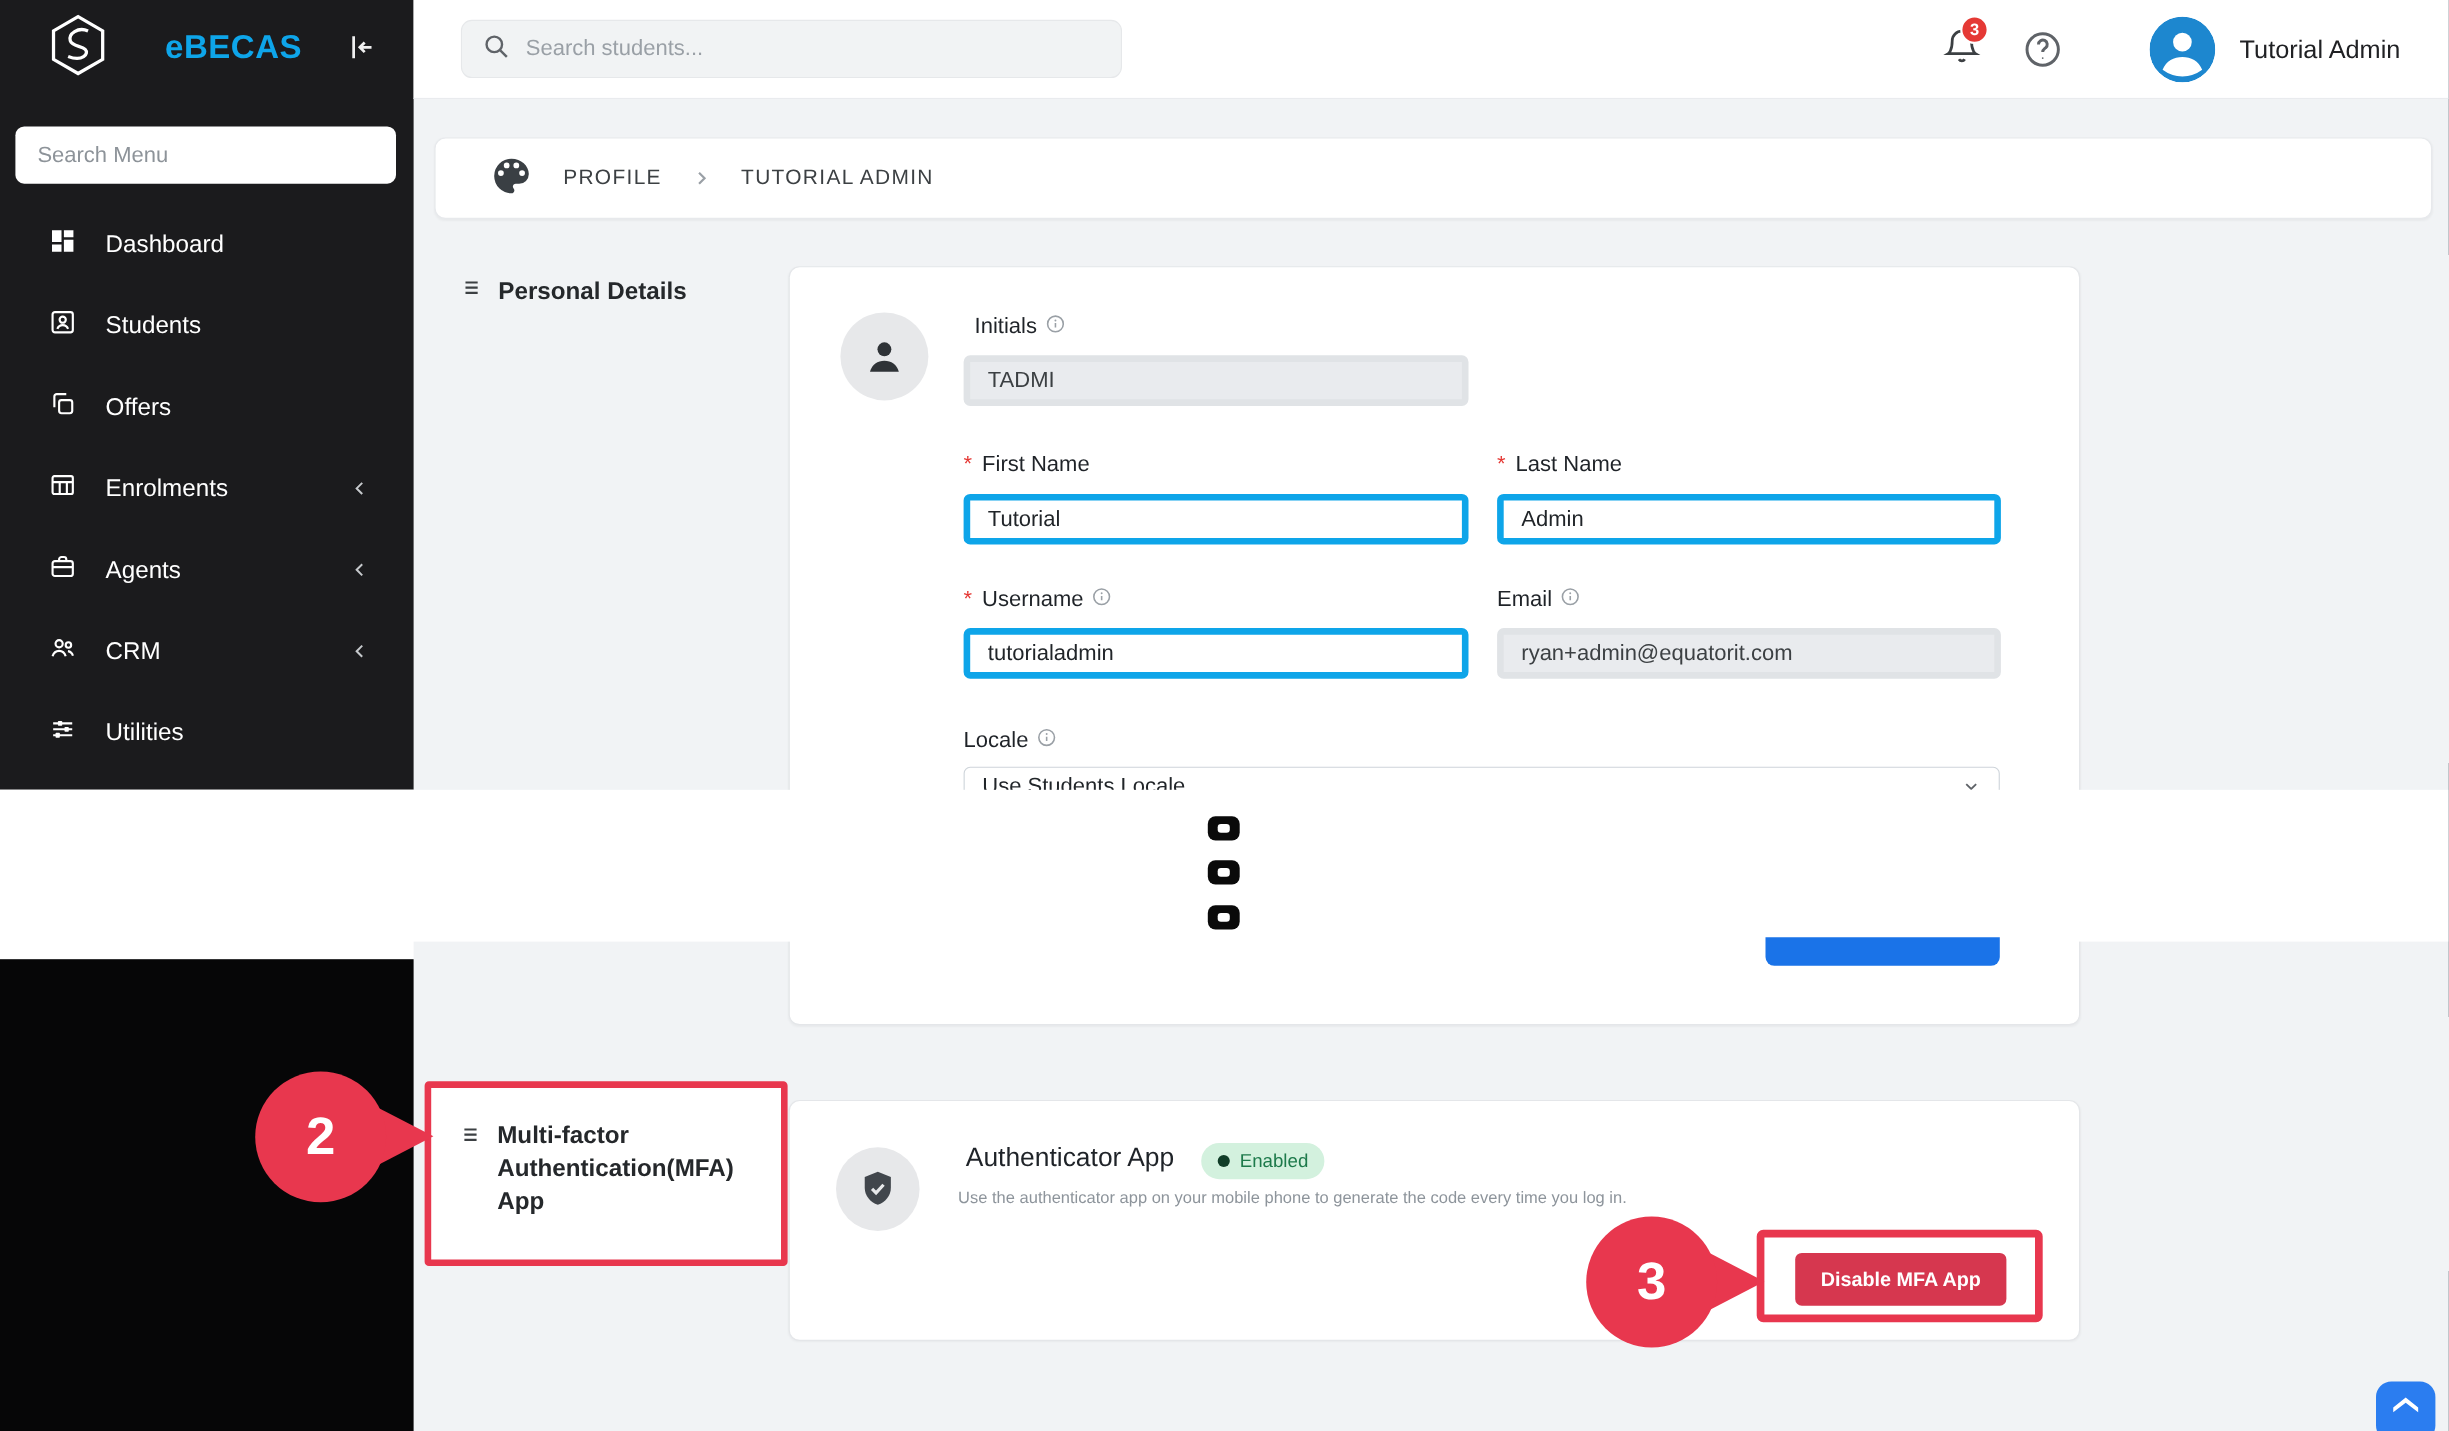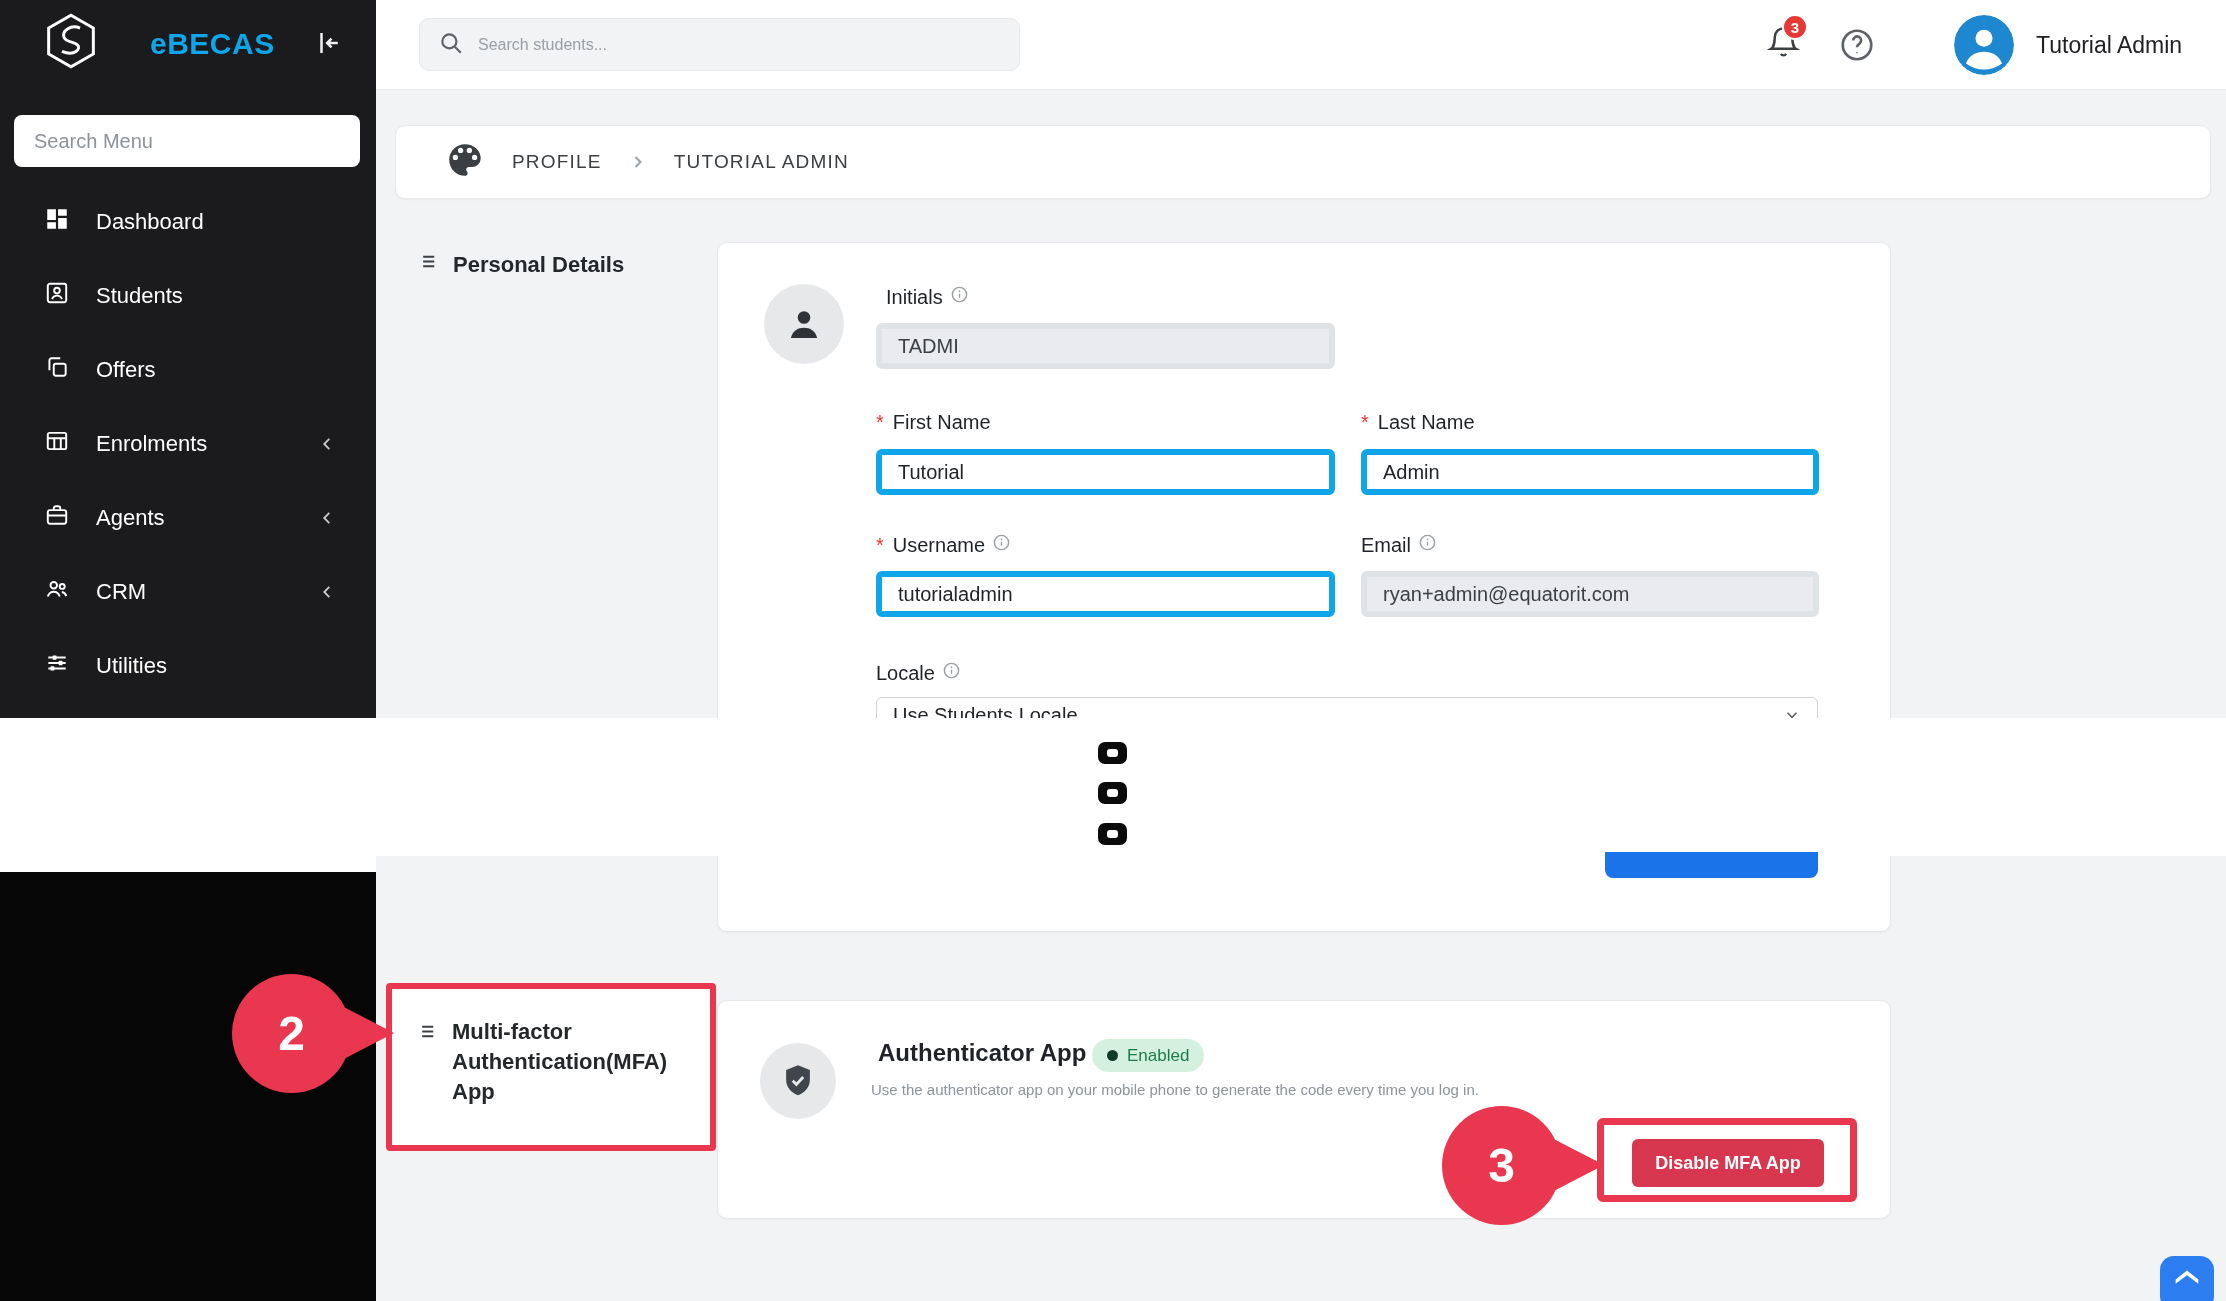--- a/index.html
+++ b/index.html
@@ -4,21 +4,21 @@
 <style>
   *{margin:0;padding:0;box-sizing:border-box}
   html,body{background:#9aa0a6}
   body{font-family:"Liberation Sans","DejaVu Sans",sans-serif;}
   #app{position:relative;width:2226px;height:1301px;background:#f1f3f5;overflow:hidden}
   .abs{position:absolute}
 
   
   #topbar{left:376px;top:0;width:1850px;height:90px;background:#fff;border-bottom:1px solid #e9ebee;z-index:6}
   #top-search{position:absolute;left:43px;top:18px;width:601px;height:53px;background:#f1f3f4;border:1px solid #e6e8ea;border-radius:10px;display:flex;align-items:center;padding:0 18px;gap:14px}
-  #top-search input{border:none;background:transparent;outline:none;font-size:16px;color:#6d28d9;width:480px;font-family:inherit}
+  #top-search input{border:none;background:transparent;outline:none;font-size:20px;color:#6d28d9;width:480px;font-family:inherit}
   #top-search input::placeholder{color:#9aa0a6}
   #bell-wrap{position:absolute;left:1390px;top:24px;width:46px;height:46px}
   #bell-badge{position:absolute;left:16px;top:-10px;min-width:26px;height:26px;background:#e53935;border:2px solid #fff;border-radius:13px;color:#fff;font-size:15px;font-weight:bold;display:flex;align-items:center;justify-content:center}
   #help-btn{position:absolute;left:1462px;top:26px;width:38px;height:38px;cursor:pointer}
   #user-avatar{position:absolute;left:1578px;top:15px;width:60px;height:60px;border-radius:50%;overflow:hidden}
   #user-name{position:absolute;left:1660px;top:32px;font-size:23px;color:#202124;font-weight:500}
 
   
   #sidebar{left:0;top:0;width:376px;height:718px;background:#1b1b1d;z-index:5}
   #logo-icon{position:absolute;left:40px;top:10px}
@@ -49,21 +49,21 @@
   
   .gray-circle{position:absolute;border-radius:50%;background:#e7e8ea;display:flex;align-items:center;justify-content:center}
   .f-label{position:absolute;display:flex;align-items:center;gap:7px;font-size:20px;color:#1f2328}
   .req{color:#e53935;margin-right:2px}
   .f-input{position:absolute;height:46px;border:6px solid #0ea5e9;border-radius:6px;background:#fff;font-size:20px;color:#212529;padding:0 16px;outline:none;font-family:inherit}
   .f-input.disabled{background:#e9ebee;border-color:#e0e3e6;color:#3c4043}
   #locale-select{position:absolute;left:158px;top:454px;width:942px;height:46px;border:1px solid #ced4da;border-radius:6px;background:#fff;font-size:20px;color:#212529;padding:6px 16px 0 16px;display:flex;align-items:flex-start;cursor:pointer}
   #locale-chevron{position:absolute;right:16px;top:8px}
 
   
-  #mfa-title{position:absolute;left:160px;top:38px;font-size:24px;font-weight:bold;color:#1f2328}
+  #mfa-title{position:absolute;left:160px;top:38px;font-size:24px;font-weight:normal;color:#1f2328}
   #enabled-badge{position:absolute;left:374px;top:38px;height:33px;background:#d3f1de;border-radius:17px;display:inline-flex;align-items:center;gap:9px;padding:0 15px;font-size:17px;color:#1d7a4b;font-weight:500}
   #enabled-dot{width:11px;height:11px;border-radius:50%;background:#113d28}
   #mfa-desc{position:absolute;left:153px;top:80px;font-size:15px;color:#8d949b}
   #disable-btn{position:absolute;left:914px;top:138px;width:192px;height:48px;background:#d6374f;border:none;border-radius:6px;color:#fff;font-size:18px;font-weight:bold;cursor:pointer;font-family:inherit}
 
   
   #cut-band{left:0;top:718px;width:2226px;height:138px;background:#fff;z-index:30}
   #left-patch{left:0;top:718px;width:376px;height:155px;background:#fff;z-index:31}
   #sidebar-bottom{left:0;top:872px;width:376px;height:429px;background:#060607;z-index:32}
   .cut-dot{position:absolute;left:1098px;width:29px;height:22px;background:#0a0a0a;border-radius:7px;z-index:40}

